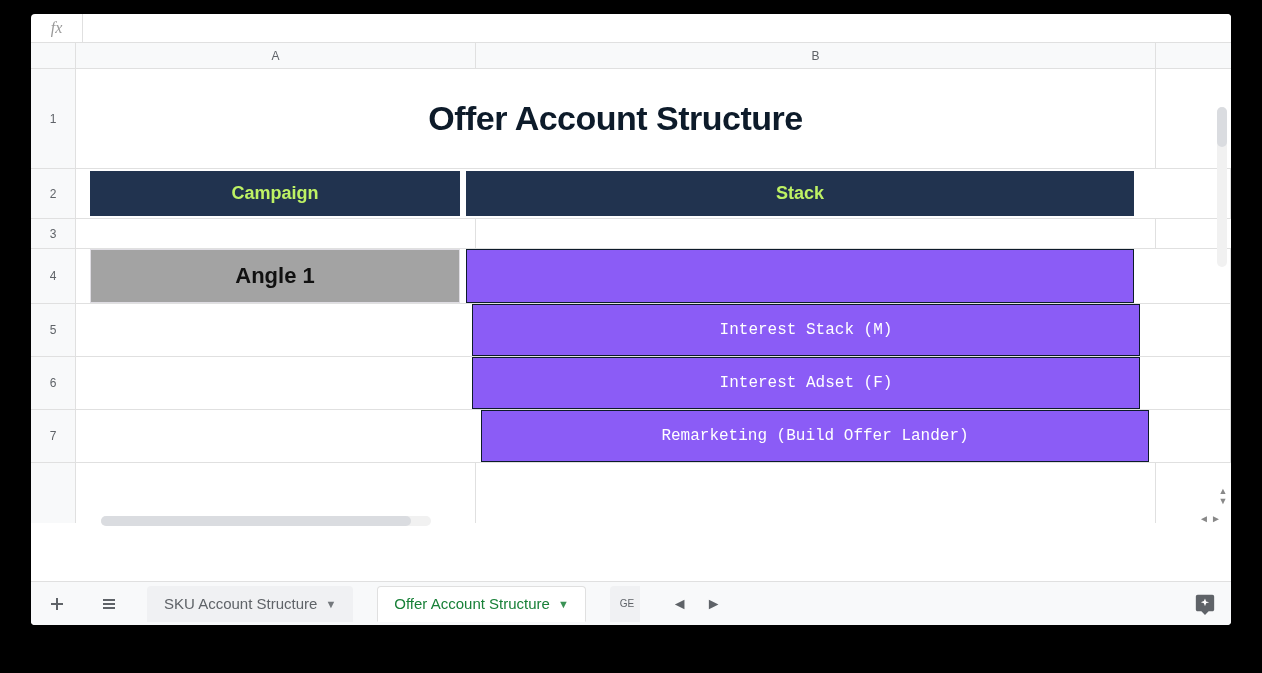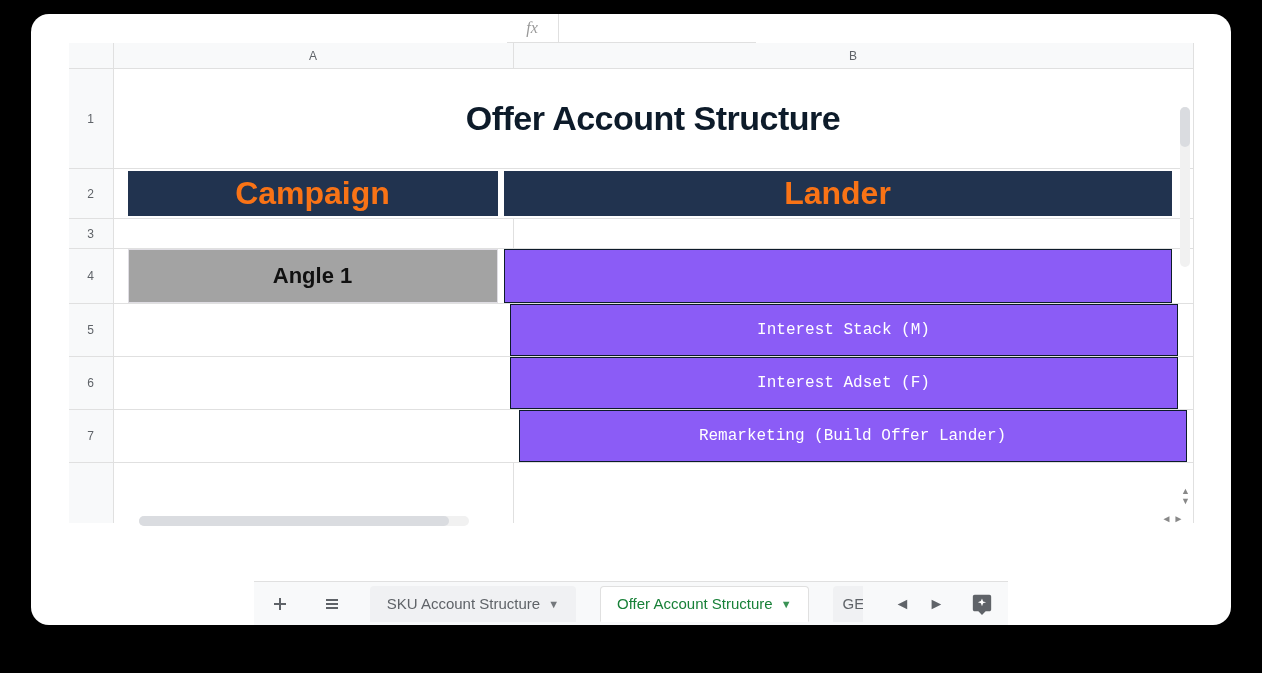--- a/index.html
+++ b/index.html
@@ -2,25 +2,24 @@
 <html><head>
   <meta charset="utf-8">
   <style>
     * { box-sizing: border-box; margin: 0; padding: 0; }
     html, body { width: 1262px; height: 673px; background: #000; font-family: Arial, Helvetica, sans-serif; overflow: hidden; }
     .window {
       position: absolute;
       left: 31px; top: 14px;
       width: 1200px; height: 611px;
       background: #fff;
-      border-radius: 18px;
+      border-radius: 4px;
       overflow: hidden;
       display: flex;
       flex-direction: column;
-      align-items: center;
     }
     
     .formula-bar {
       height: 29px;
       border-bottom: 1px solid #e0e0e0;
       display: flex;
       align-items: center;
     }
     .fx {
       width: 52px;
@@ -122,22 +121,22 @@
       font-size: 34px;
       font-weight: 800;
       color: #0d1b2a;
       font-family: "Segoe UI", Arial, sans-serif;
       letter-spacing: -0.5px;
     }
 
     
     .header-campaign, .header-adset {
       background: #21334f;
-      color: #f97316;
-      font-size: 32px;
+      color: #bef264;
+      font-size: 18px;
       font-weight: 700;
       display: flex;
       align-items: center;
       justify-content: center;
       font-family: "Segoe UI", Arial, sans-serif;
     }
     .header-campaign { width: 370px; margin-left: 14px; margin-top: 2px; margin-bottom: 2px; height: calc(100% - 4px); }
     .header-adset { width: 668px; margin-left: 6px; margin-top: 2px; margin-bottom: 2px; height: calc(100% - 4px); }
 
     
@@ -282,21 +281,21 @@
       opacity: 0.85;
     }
     .tab-partial {
       width: 30px;
       overflow: hidden;
       white-space: nowrap;
       height: 36px;
       display: flex;
       align-items: center;
       padding-left: 10px;
-      font-size: 15px;
+      font-size: 10px;
       color: #5f6368;
       background: #f0f1f3;
       border-radius: 4px 0 0 0;
     }
     .tab-nav {
       display: flex;
       gap: 18px;
       align-items: center;
       color: #5f6368;
       font-size: 16px;
@@ -343,21 +342,21 @@
         </div>
       </div>
 
       <div class="row r2">
         <div class="row-header">2</div>
         <div class="cells" style="border-right:1px solid #e0e0e0; width:1080px;">
           <div class="header-campaign">
             <span>Campaign</span>
           </div>
           <div class="header-adset">
-            <span>Lander</span>
+            <span>Stack</span>
           </div>
         </div>
       </div>
 
       <div class="row r3">
         <div class="row-header">3</div>
         <div class="cells">
           <div class="cell colA"></div>
           <div class="cell colB"></div>
         </div>

